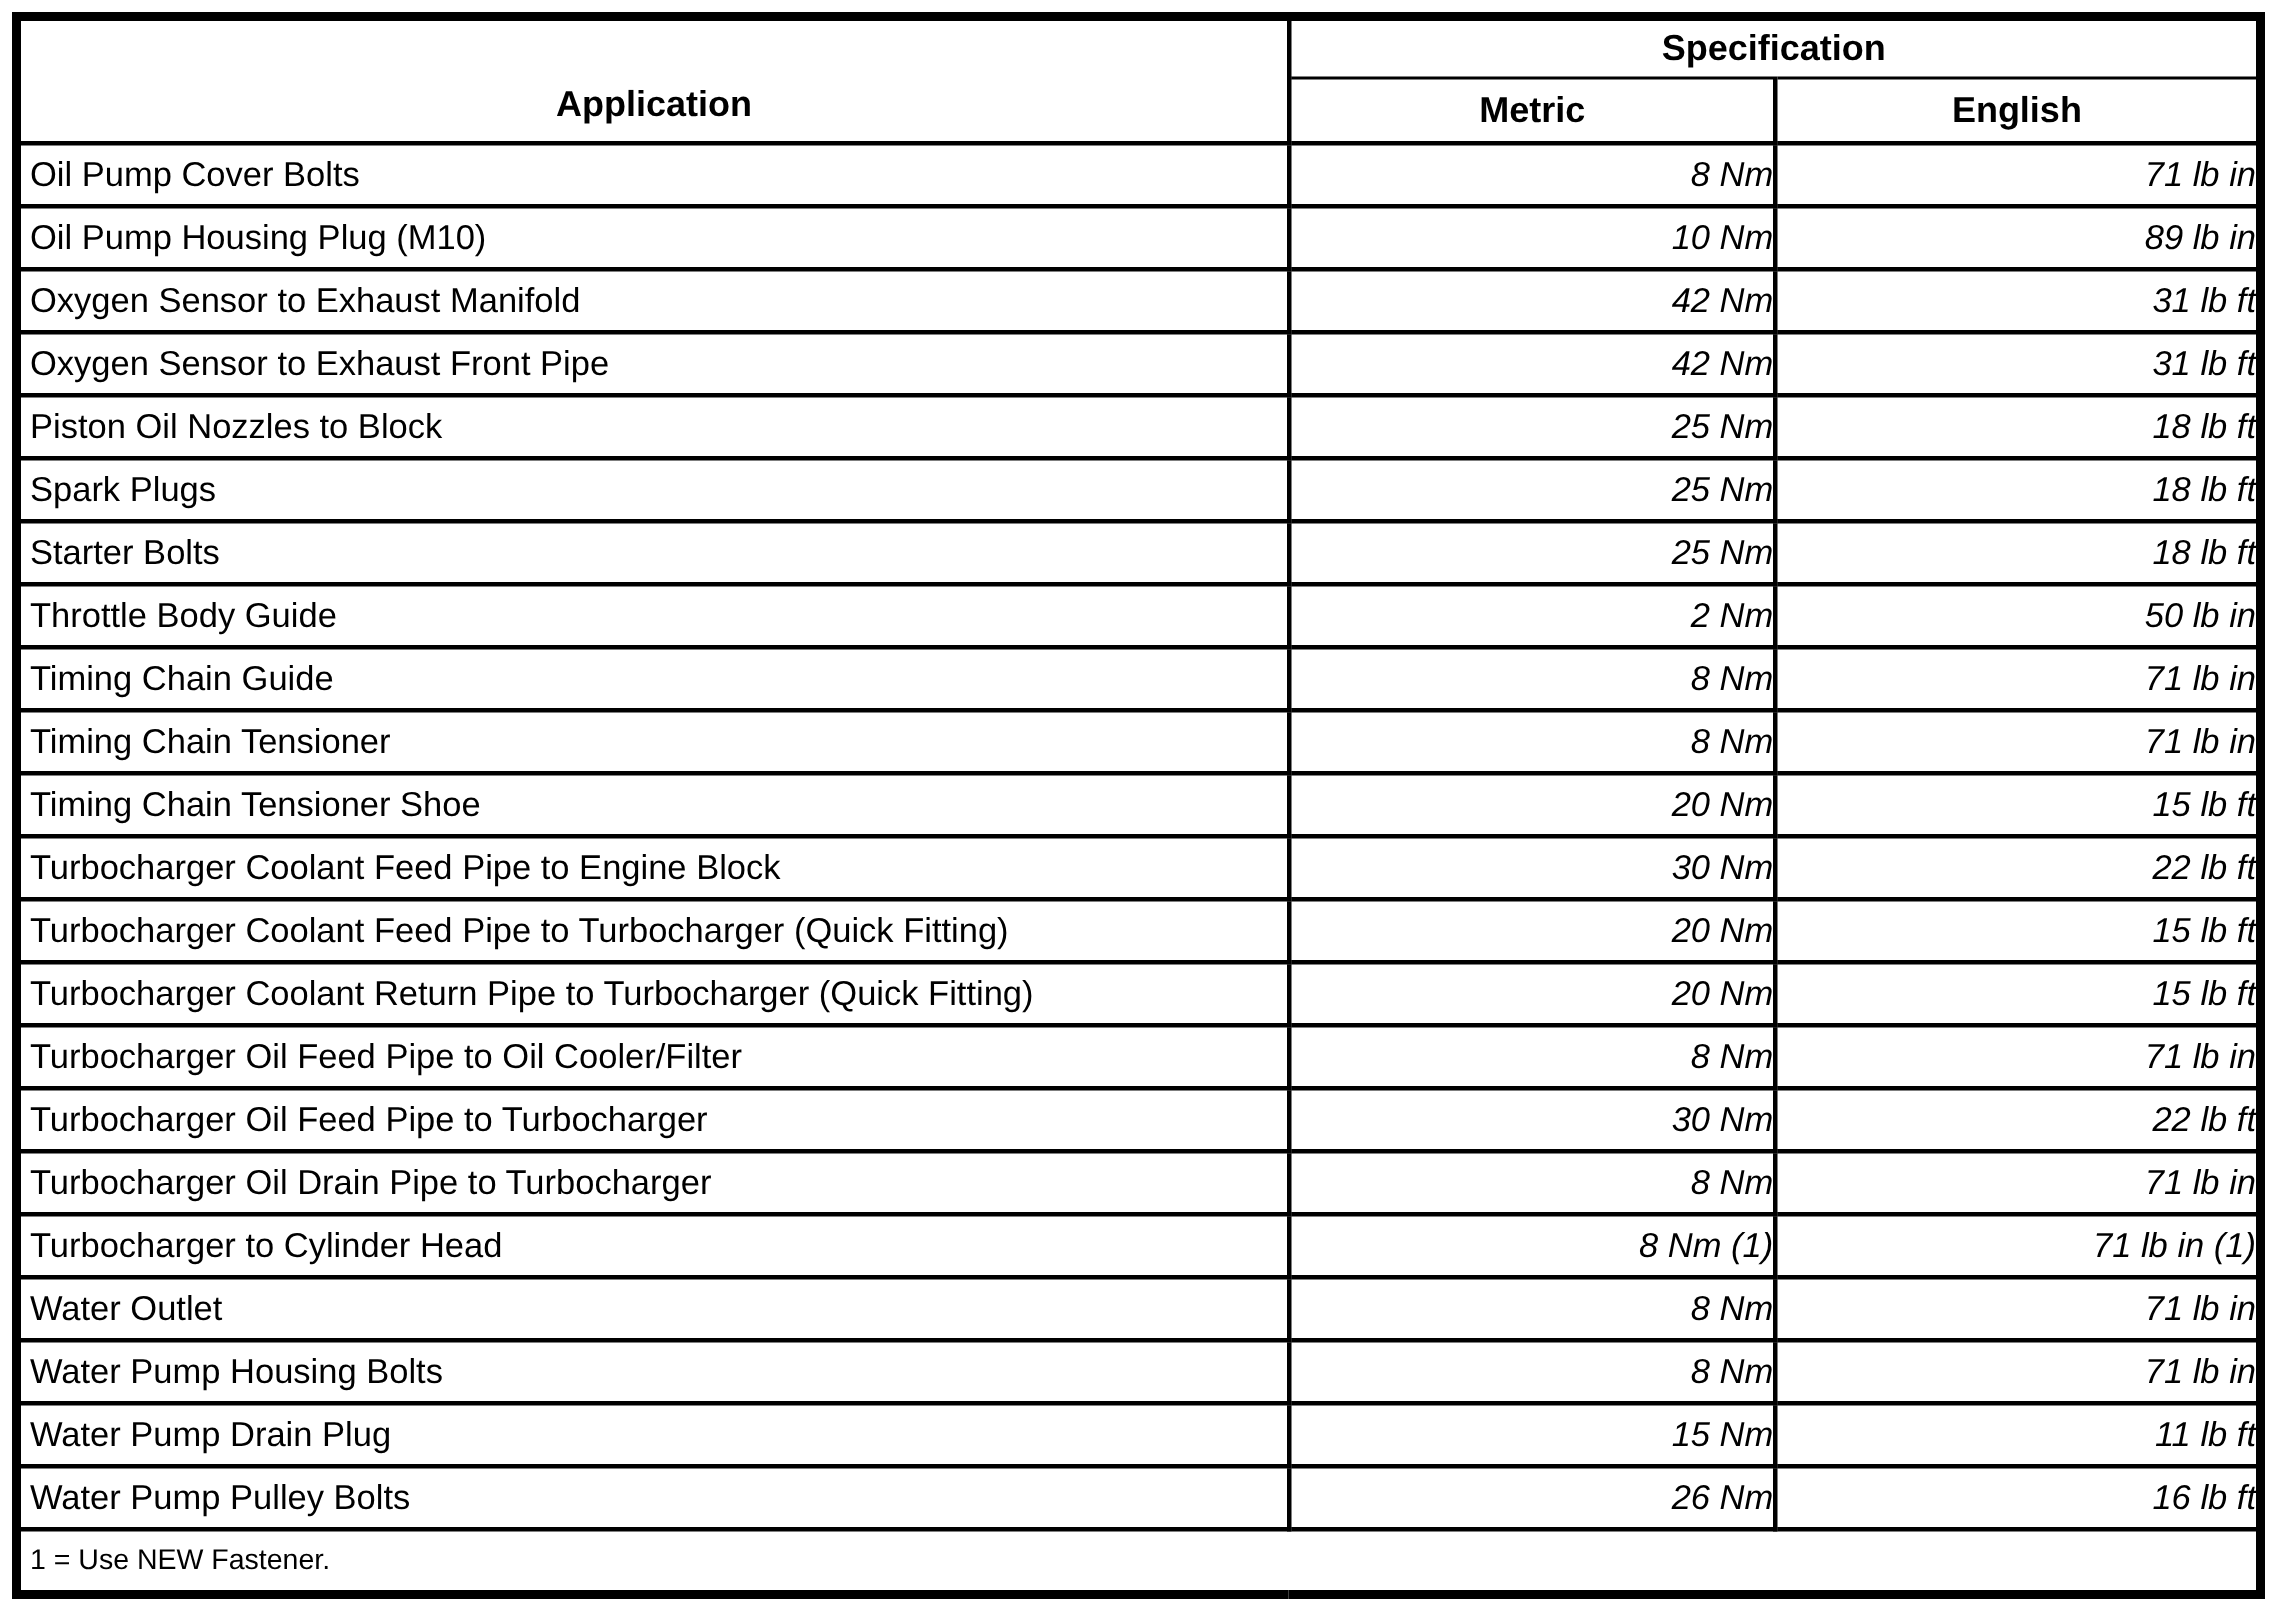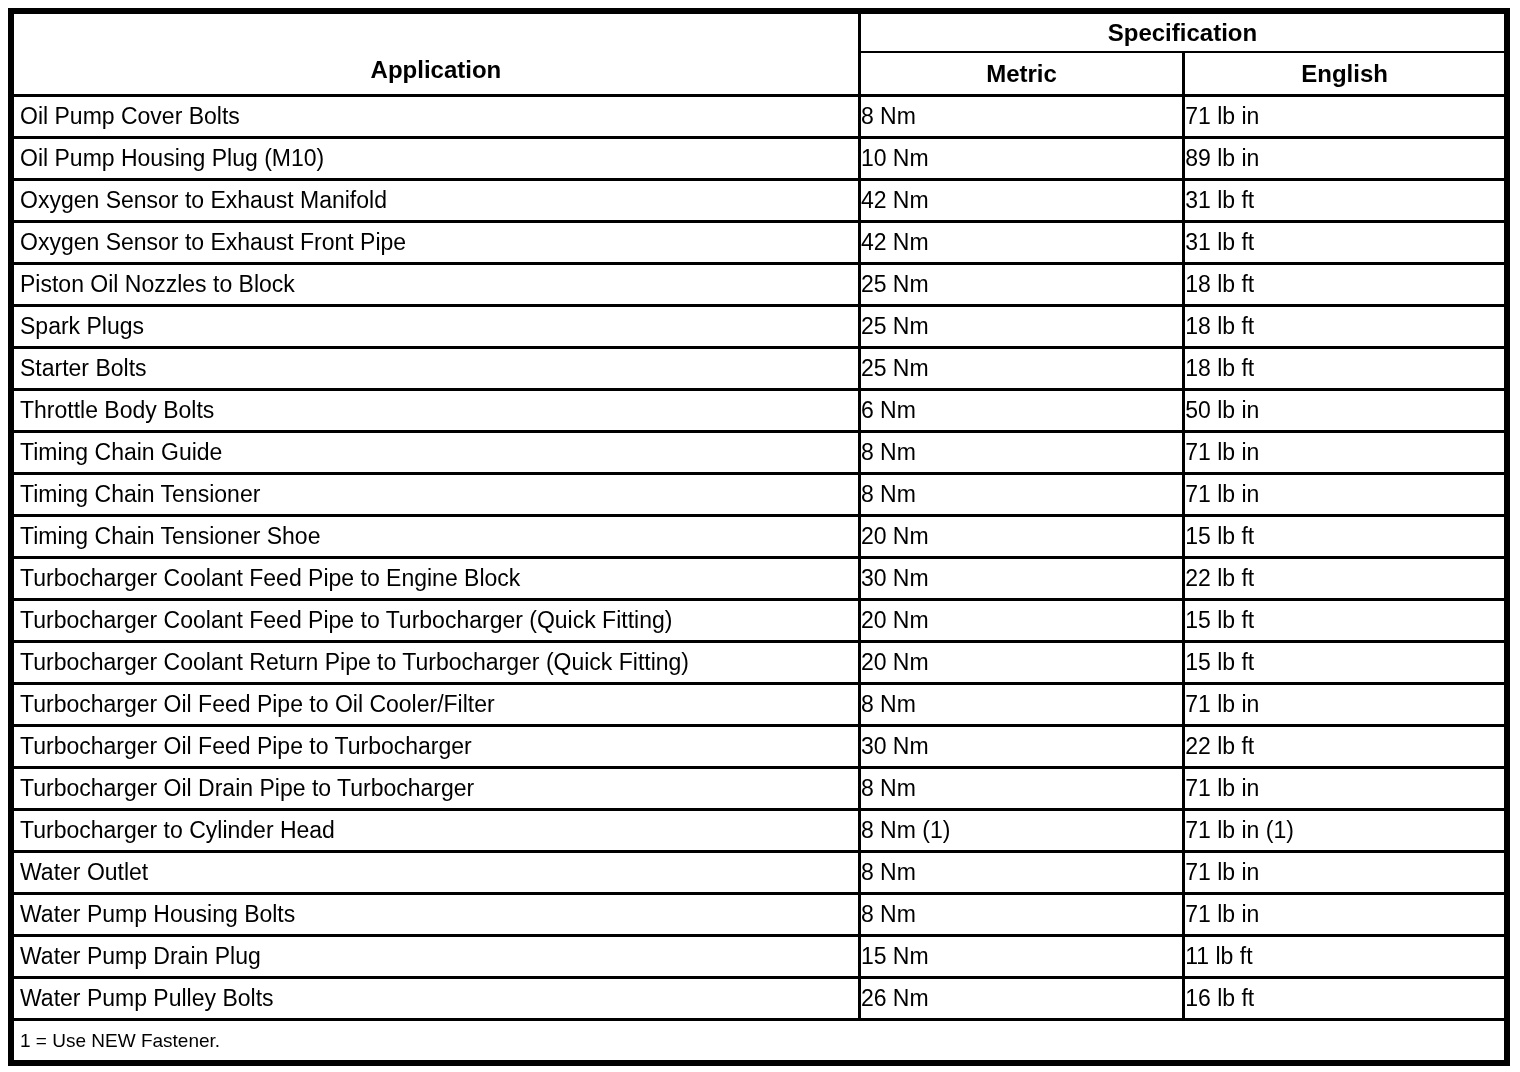--- a/index.html
+++ b/index.html
@@ -50,21 +50,22 @@
   }
   tbody td {
     height: 39px;
     font-size: 23px;
   }
   .cell-app {
     text-align: left;
     padding-left: 6px;
   }
   .cell-metric, .cell-english {
-    text-align: left;
+    text-align: right;
+    font-style: italic;
   }
   .footnote {
     height: 39px;
     font-size: 19px;
     text-align: left;
     padding-left: 6px;
   }
 </style>
 </head>
 <body>
@@ -122,22 +123,22 @@
     <td class="cell-english">18 lb ft</td>
   </tr>
 
   <tr>
     <td class="cell-app">Starter Bolts</td>
     <td class="cell-metric">25 Nm</td>
     <td class="cell-english">18 lb ft</td>
   </tr>
 
   <tr>
-    <td class="cell-app">Throttle Body Bolts</td>
-    <td class="cell-metric">6 Nm</td>
+    <td class="cell-app">Throttle Body Guide</td>
+    <td class="cell-metric">2 Nm</td>
     <td class="cell-english">50 lb in</td>
   </tr>
 
   <tr>
     <td class="cell-app">Timing Chain Guide</td>
     <td class="cell-metric">8 Nm</td>
     <td class="cell-english">71 lb in</td>
   </tr>
 
   <tr>

